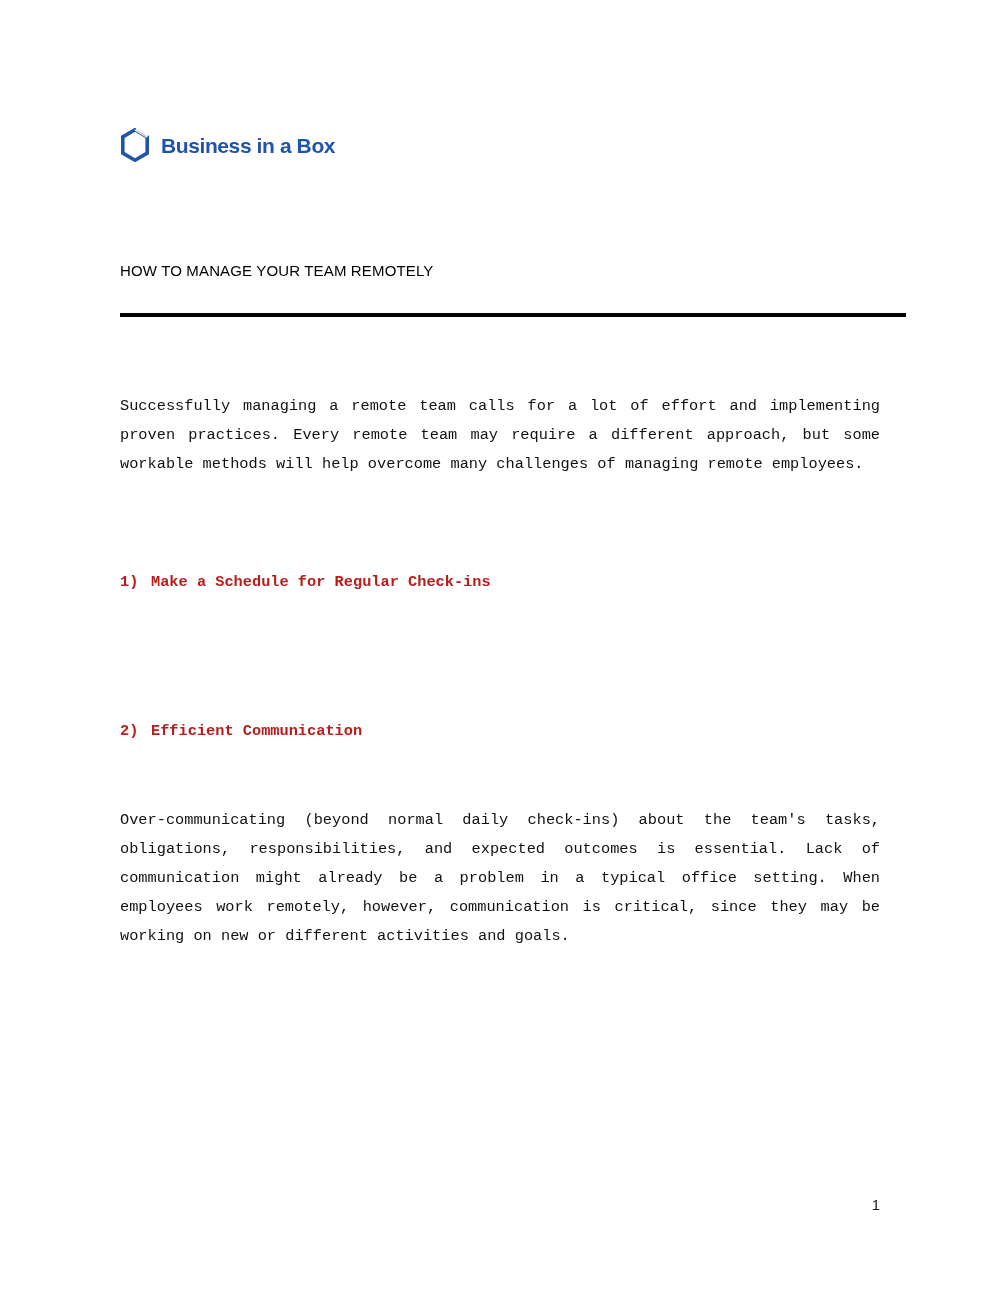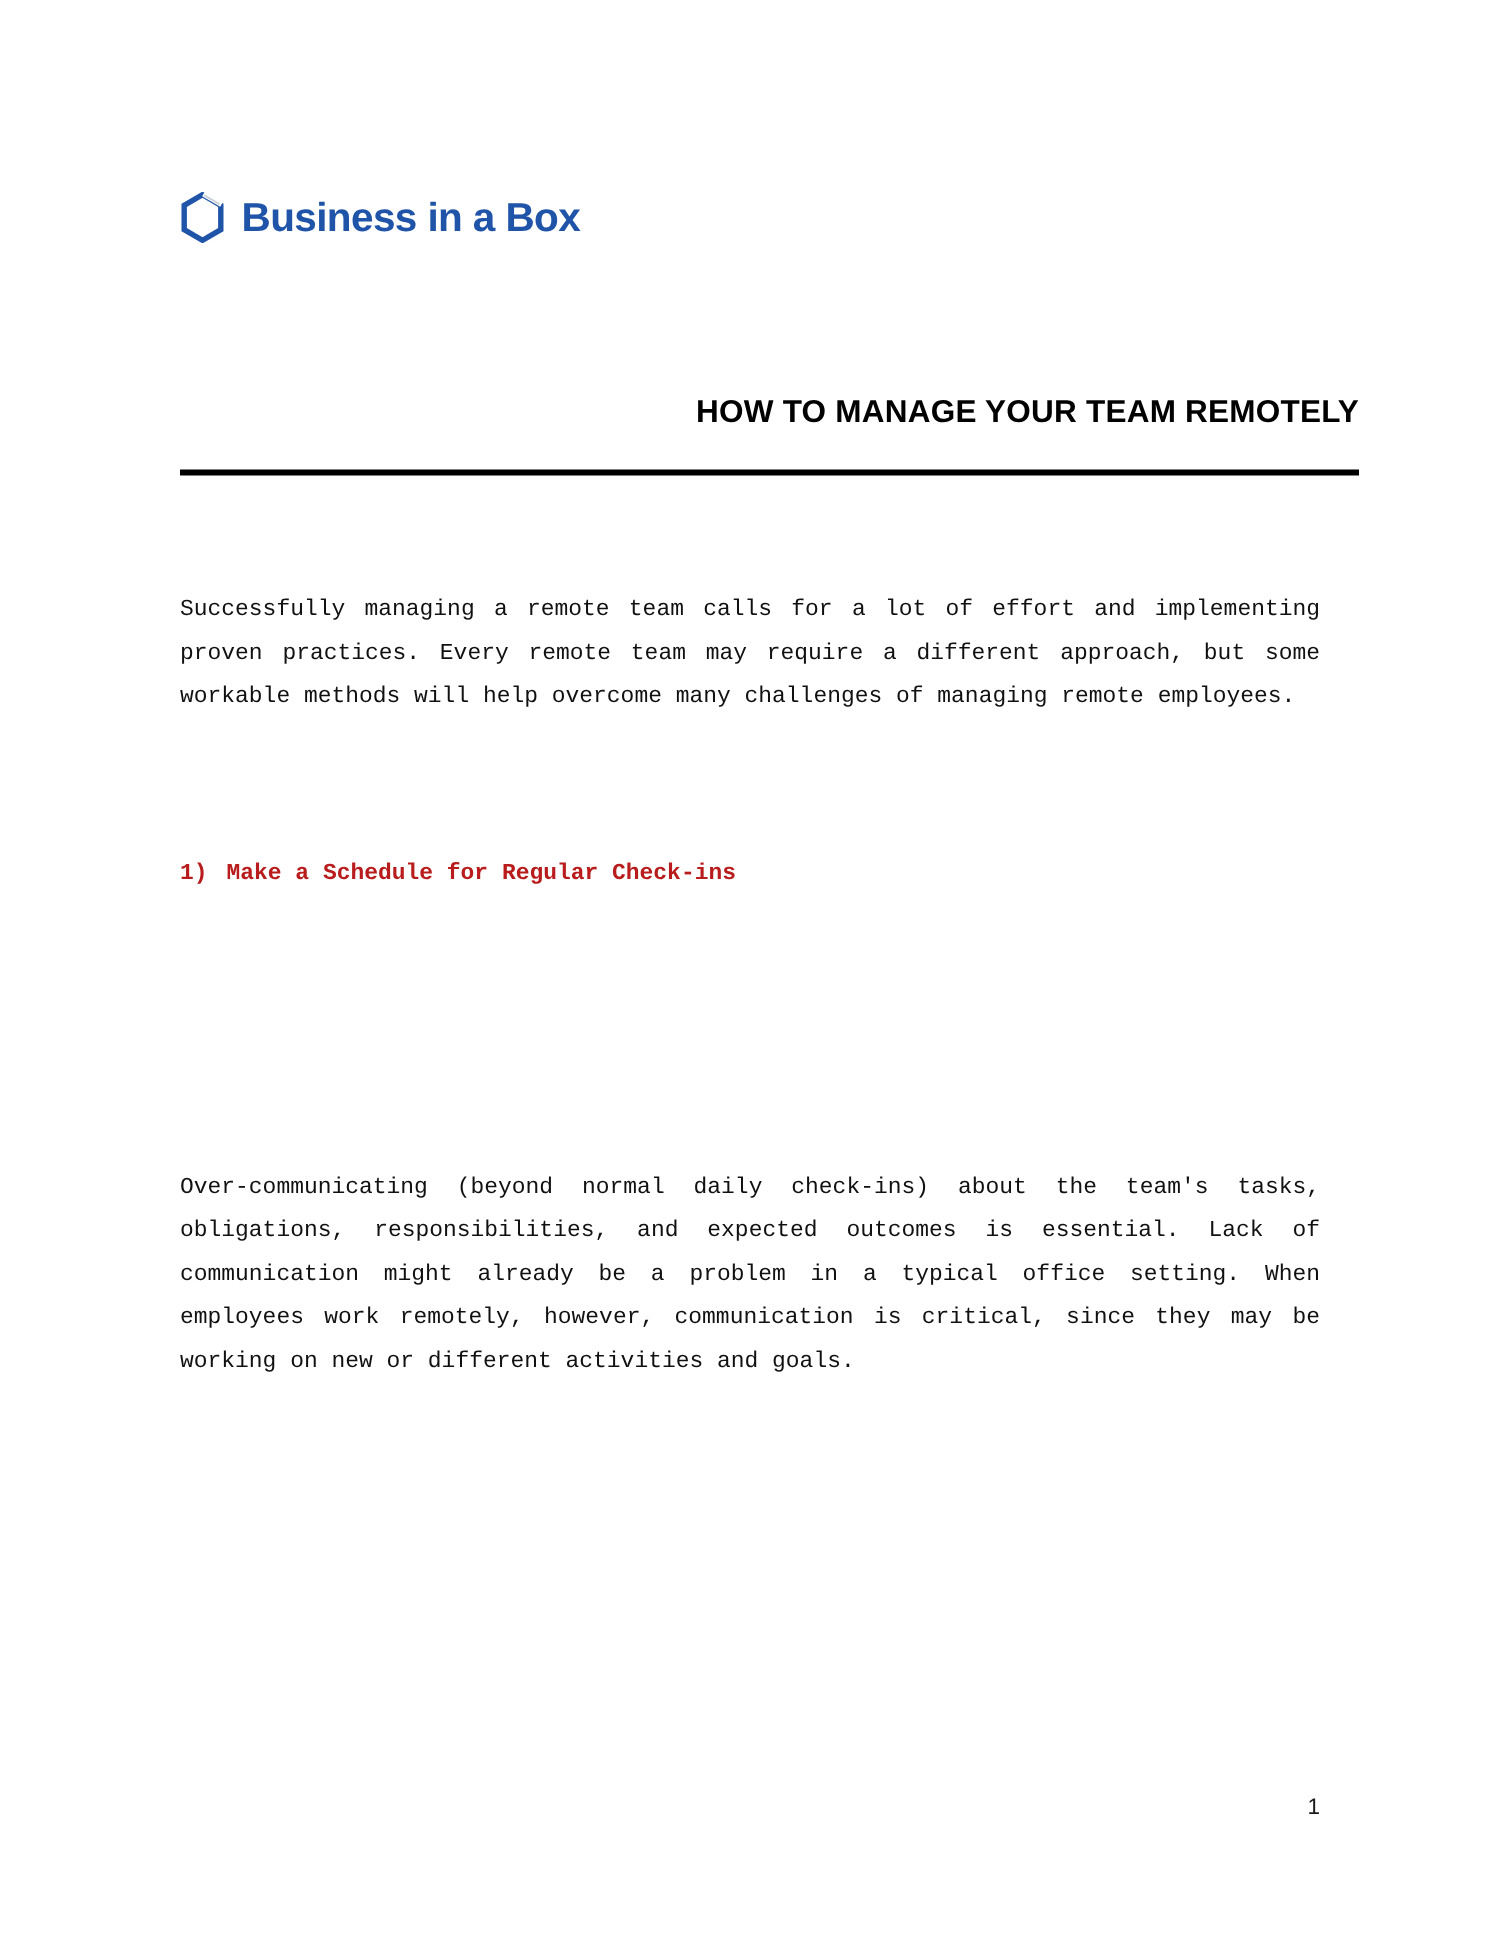--- a/index.html
+++ b/index.html
@@ -30,36 +30,36 @@
     align-items: center;
     gap: 11px;
   }
   .logo-mark {
     width: 30px;
     height: 34px;
     display: block;
     flex: none;
   }
   .logo-text {
-    font-size: 27px;
+    font-size: 21px;
     font-weight: bold;
     letter-spacing: -0.4px;
     line-height: 1;
     white-space: nowrap;
   }
 
   
   .doc-title {
     position: absolute;
     left: 120px;
     top: 262px;
     width: 786px;
-    text-align: right;
-    font-size: 21px;
-    font-weight: bold;
+    text-align: left;
+    font-size: 15px;
+    font-weight: normal;
     letter-spacing: 0.15px;
     line-height: 1.2;
   }
 
   .title-rule {
     position: absolute;
     left: 120px;
     top: 313px;
     width: 786px;
     height: 4px;
@@ -140,20 +140,23 @@
 
     <p class="heading">
       <span class="num">1)</span><span>Make a Schedule for Regular Check-ins</span>
     </p>
 
     <div class="gap-after-heading"></div>
 
 
     <div class="gap-before-heading"></div>
 
+    <p class="heading">
+      <span class="num">2)</span><span>Efficient Communication</span>
+    </p>
 
     <div class="gap-after-heading"></div>
 
     <p class="para">Over-communicating (beyond normal daily check-ins) about the team's tasks, obligations, responsibilities, and expected outcomes is essential. Lack of communication might already be a problem in a typical office setting. When employees work remotely, however, communication is critical, since they may be working on new or different activities and goals.</p>
 
   </div>
 
   <div class="page-number">1</div>
 
 </div>

